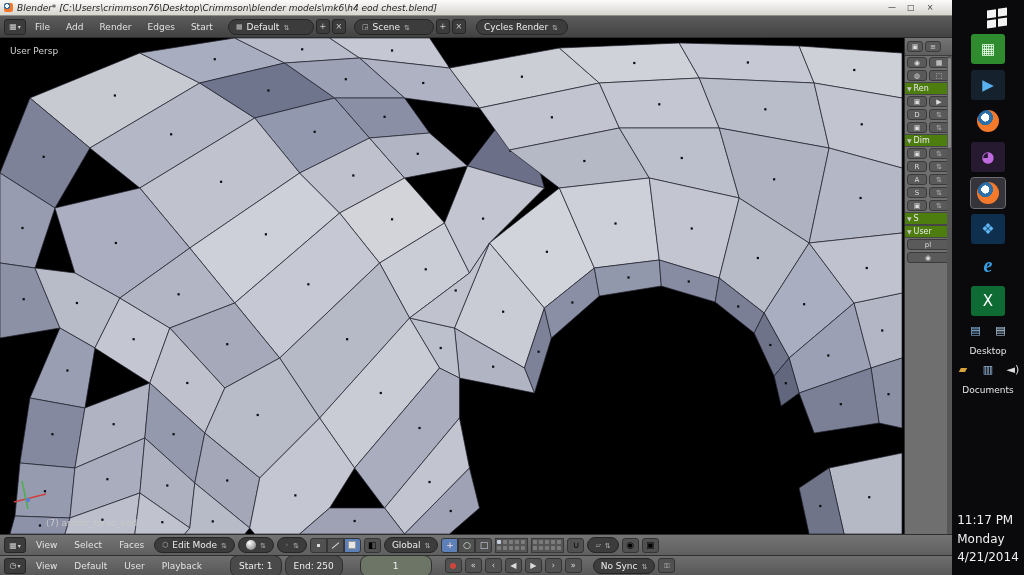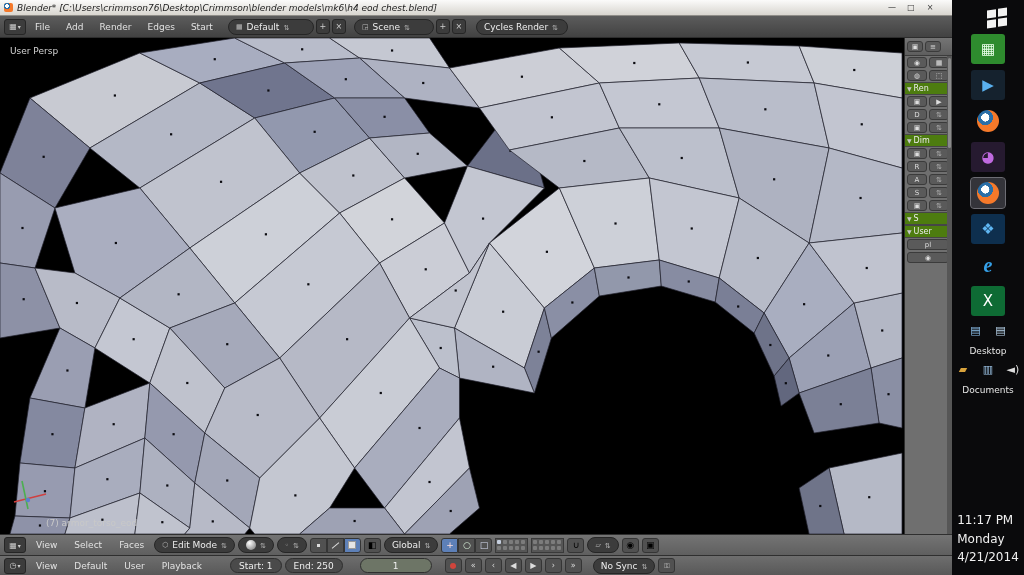--- a/index.html
+++ b/index.html
@@ -53,21 +53,21 @@
 .tog.last{border-radius:0 3px 3px 0;}
 .tog.active{background:#5d80b8;}
 .vdot{width:3px;height:3px;background:#dcdcdc;}
 .eline{width:9px;height:1px;background:#dcdcdc;transform:rotate(-40deg);}
 .fsq{width:8px;height:8px;background:#e6e6e6;border:1px solid #9a9a9a;}
 .mglyph{font-size:9px;}
 .layers-wrap{display:flex;gap:3px;align-items:center;}
 .layers-group{display:grid;grid-template-columns:repeat(5,5px);grid-auto-rows:5px;gap:1px;background:#565656;border:1px solid #3a3a3a;padding:1px;}
 .layer-dot{width:4px;height:4px;background:#7c7c7c;border-radius:1px;}
 .layer-dot.on{background:#c5cede;}
-.fld{height:15px;background:#4a4a4a;border:1px solid #2f2f2f;border-radius:8px;color:#eee;font-size:9px;display:inline-flex;align-items:center;padding:0 8px;gap:4px;}
+.fld{height:22px;background:#4a4a4a;border:1px solid #2f2f2f;border-radius:8px;color:#eee;font-size:9px;display:inline-flex;align-items:center;padding:0 8px;gap:4px;}
 .fld.frame{min-width:72px;justify-content:center;background:#6d7566;}
 .tbtn{width:17px;height:15px;background:#515151;border:1px solid #353535;border-radius:3px;color:#ddd;font-size:8px;display:inline-flex;align-items:center;justify-content:center;}
 .rec{color:#d0453c;}
 
 
 .taskbar{position:absolute;right:0;top:0;width:72px;height:575px;background:#0a0a0c;display:flex;flex-direction:column;align-items:center;overflow:hidden;}
 .start{display:grid;grid-template-columns:9px 9px;gap:2px;transform:skewY(-8deg);margin:9px 0 4px 18px;}
 .start span{height:8px;background:#f2f2f2;}
 .tb-icon{width:34px;height:30px;margin:3px 0;border-radius:3px;display:flex;align-items:center;justify-content:center;font-size:15px;}
 .tb-icon.tb-active{background:#34343a;outline:1px solid #6d6d74;}

